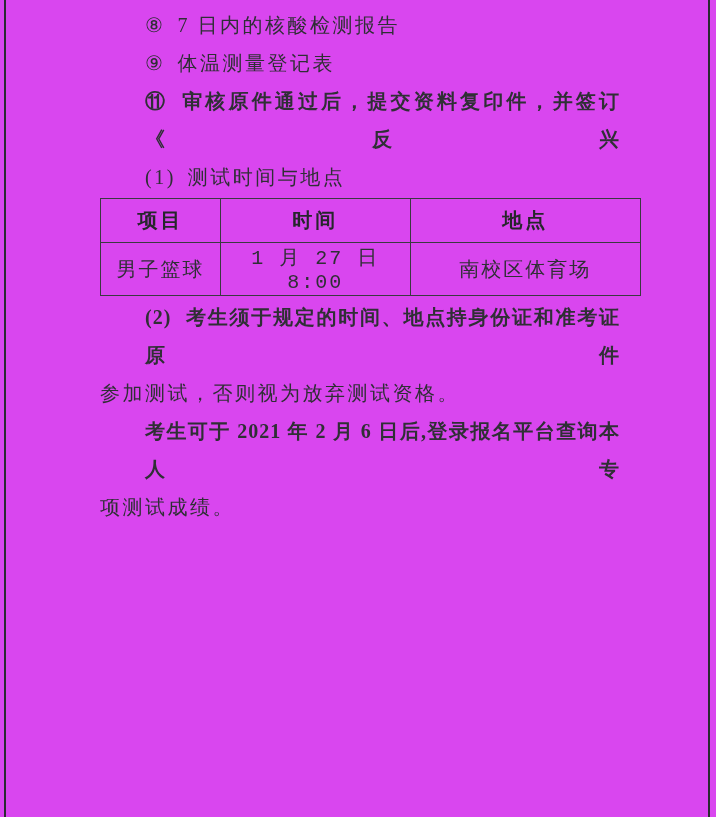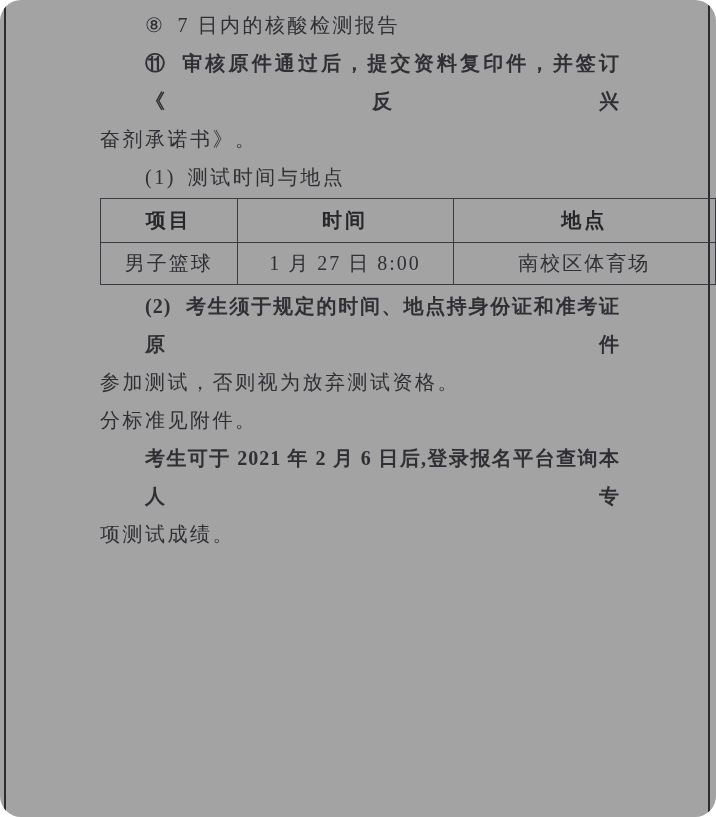--- a/index.html
+++ b/index.html
@@ -1,24 +1,23 @@
 <!DOCTYPE html>
 <html><head>
 <meta charset="utf-8">
 <style>
   html, body { margin: 0; padding: 0; background: #ffffff; }
   .page {
     position: relative;
     width: 716px;
     height: 817px;
-    background: #a3a3a3;
+    background: #d946ef;
     overflow: hidden;
     font-family: "Liberation Serif", serif;
     color: #2f2f35;
-    border-radius: 21px;
   }
   .edge {
     position: absolute;
     top: 0;
     width: 2px;
     height: 817px;
     background: #2b2b31;
   }
   .edge-left  { left: 4px; }
   .edge-right { left: 708px; }
@@ -38,30 +37,31 @@
     white-space: normal;
     text-align: justify;
     text-align-last: justify;
     letter-spacing: 1px;
     font-weight: bold;
   }
   .ind  { padding-left: 45px; }
   .num { display: inline-block; margin-right: 12px; }
   .num-sp { display: inline-block; margin-right: 14px; }
   table.test-table {
-    width: 616px;
+    width: 541px;
     border-collapse: collapse;
     table-layout: fixed;
     margin: 2px 0;
   }
   table.test-table th, table.test-table td {
     border: 1px solid #3a3a40;
     text-align: center;
     vertical-align: middle;
     overflow: hidden;
+    font-family: Liberation Mono, monospace;
   }
   table.test-table th {
     height: 41px;
     font-family: "Liberation Sans", sans-serif;
     font-weight: bold;
     font-size: 20px;
     letter-spacing: 3px;
     color: #26262b;
   }
   table.test-table td {
@@ -77,25 +77,25 @@
 <body>
 
 <div class="page">
   <div class="edge edge-left"></div>
   <div class="edge edge-right"></div>
 
   <div class="content">
 
     <div class="line ind"><span class="num">⑧</span><span>7 日内的核酸检测报告</span></div>
 
+    <div class="line ind"><span class="num">⑨</span><span>体温测量登记表</span></div>
 
 
     <div class="line ind j"><span class="num-sp">⑪</span><span>审核原件通过后，提交资料复印件，并签订《反兴</span></div>
 
-    <div class="line">奋剂承诺书》。</div>
 
 
     <div class="line ind"><span class="num">(1)</span><span>测试时间与地点</span></div>
 
     <table class="test-table">
       <colgroup>
         <col class="col-item">
         <col class="col-time">
         <col class="col-loc">
       </colgroup>
@@ -113,21 +113,20 @@
           <td>南校区体育场</td>
         </tr>
       </tbody>
     </table>
 
     <div class="line ind j"><span class="num-sp">(2)</span><span>考生须于规定的时间、地点持身份证和准考证原件</span></div>
 
     <div class="line">参加测试，否则视为放弃测试资格。</div>
 
 
-    <div class="line">分标准见附件。</div>
 
 
     <div class="line ind j">考生可于 2021 年 2 月 6 日后,登录报名平台查询本人专</div>
 
     <div class="line">项测试成绩。</div>
 
   </div>
 </div>
 
 </body></html>

